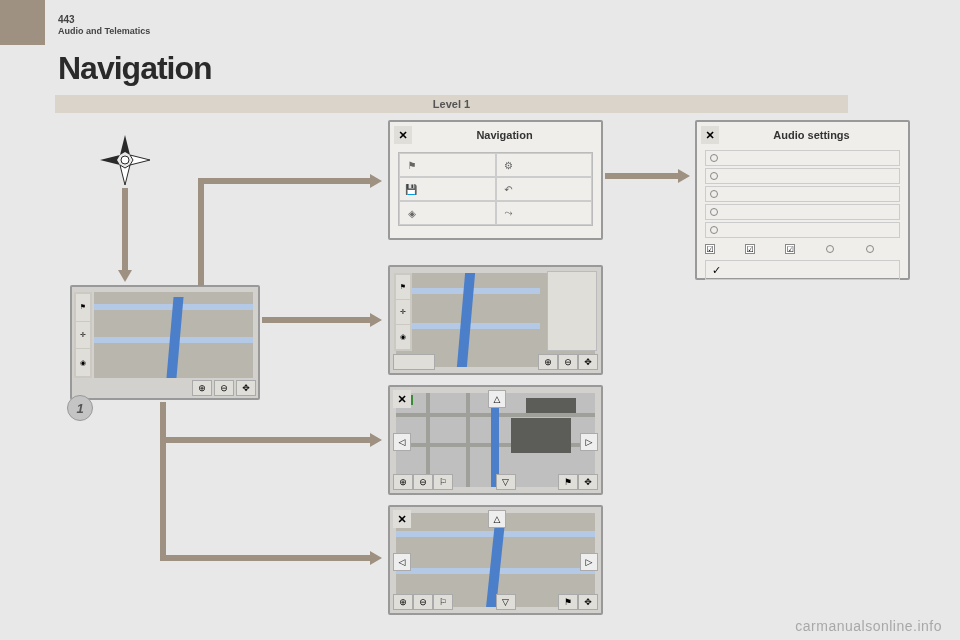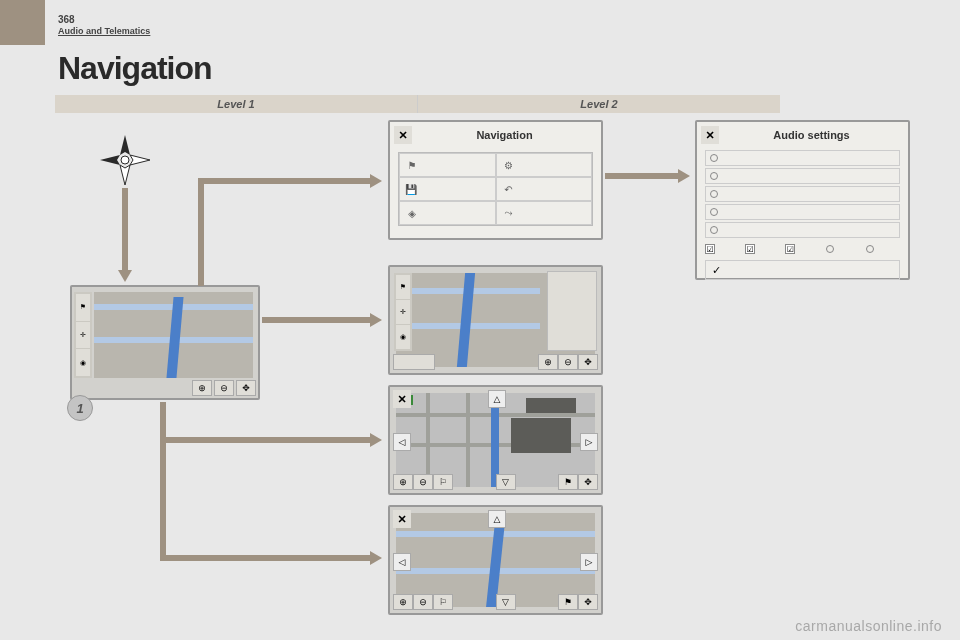--- a/index.html
+++ b/index.html
@@ -23,37 +23,35 @@
       font-size: 10px;
       font-weight: bold;
       color: #444;
     }
     .section-name {
       position: absolute;
       top: 26px; left: 58px;
       font-size: 9px;
       font-weight: bold;
       color: #444;
-      text-decoration: underline;
     }
     .page-title {
       position: absolute;
       top: 50px; left: 58px;
       font-size: 32px;
       font-weight: bold;
       color: #2a2a2a;
       letter-spacing: -1px;
     }
     .level-bar {
       position: absolute;
       top: 95px; left: 55px;
-      width: 725px; height: 18px;
+      width: 793px; height: 18px;
       background: #dad4ca;
       display: flex;
-      font-style: italic;
     }
     .level-cell {
       flex: 1;
       text-align: center;
       font-size: 11px;
       font-weight: bold;
       color: #555;
       line-height: 18px;
       border-right: 1px solid #ccc;
     }
@@ -167,27 +165,26 @@
     }
 
     
     .grid-road { position:absolute; background:#9fa09a; }
     .blk { position:absolute; background:#5c5c58; }
   </style>
 </head>
 <body>
 
 <div class="page-corner"></div>
-<div class="page-num">368</div>
+<div class="page-num">443</div>
 <div class="section-name">Audio and Telematics</div>
 <h1 class="page-title">Navigation</h1>
 
 <div class="level-bar">
   <div class="level-cell">Level 1</div>
-  <div class="level-cell">Level 2</div>
 </div>
 
 <svg class="compass" viewBox="0 0 50 50">
   <polygon points="25,0 30,20 25,17 20,20" fill="#2a2a2a"></polygon>
   <polygon points="25,50 30,30 25,33 20,30" fill="#fff" stroke="#2a2a2a"></polygon>
   <polygon points="0,25 20,20 17,25 20,30" fill="#2a2a2a"></polygon>
   <polygon points="50,25 30,20 33,25 30,30" fill="#fff" stroke="#2a2a2a"></polygon>
   <circle cx="25" cy="25" r="4" fill="#fff" stroke="#2a2a2a"></circle>
 </svg>
 

